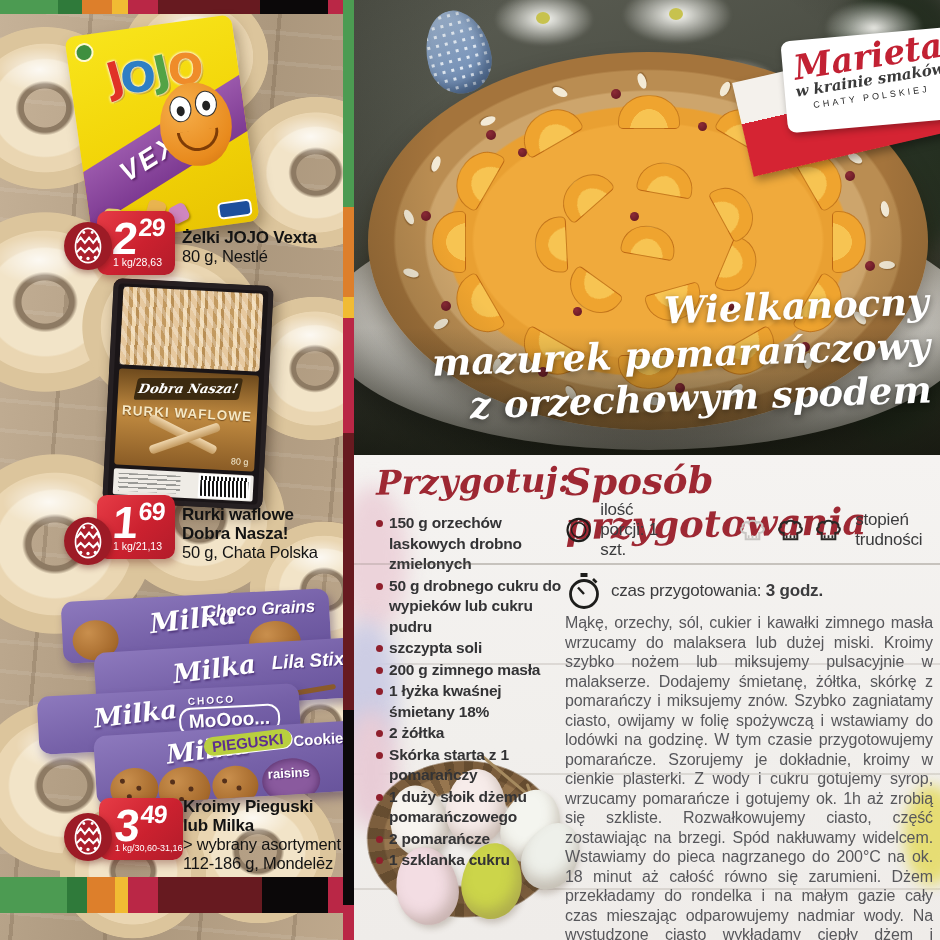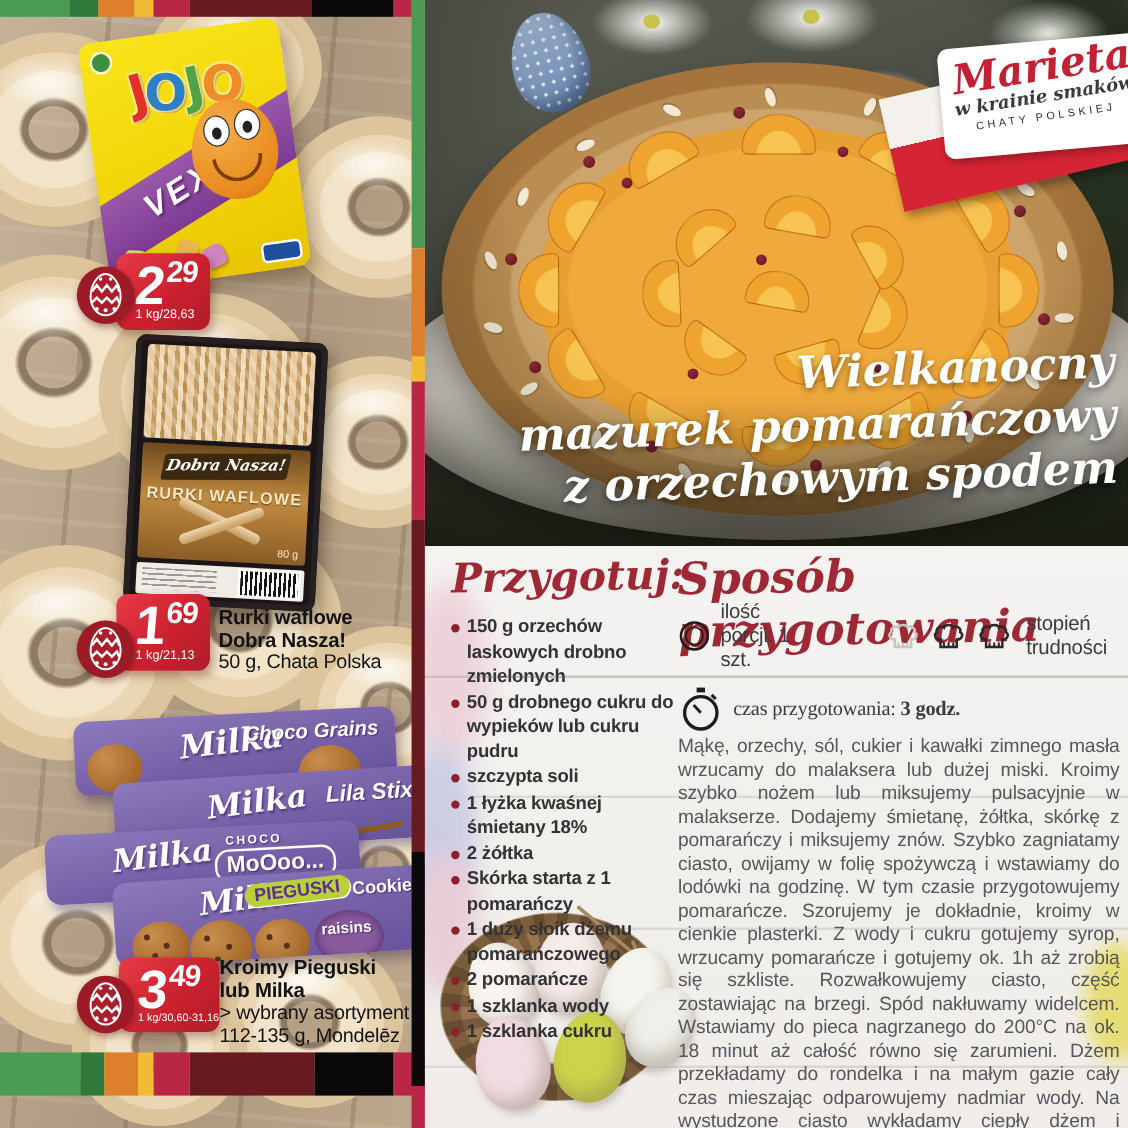--- a/index.html
+++ b/index.html
@@ -274,20 +274,24 @@
       <circle cx="24" cy="24" r="23" fill="#9d1b26"></circle>
       <path d="M24 7 C31 7 36 17 36 25 C36 33 31 40 24 40 C17 40 12 33 12 25 C12 17 17 7 24 7 Z" fill="#ab1f2c" stroke="#fff" stroke-width="1.6"></path>
       <polyline points="13,21 17,16 21,21 25,16 29,21 33,16 35,21" fill="none" stroke="#fff" stroke-width="2"></polyline>
       <polyline points="13,30 17,26 21,30 25,26 29,30 33,26 35,30" fill="none" stroke="#fff" stroke-width="2"></polyline>
       <circle cx="17" cy="35" r="1.6" fill="#fff"></circle>
         <circle cx="24" cy="36" r="1.6" fill="#fff"></circle>
         <circle cx="31" cy="35" r="1.6" fill="#fff"></circle>
       <circle cx="20" cy="11" r="1.4" fill="#fff"></circle>
         <circle cx="28" cy="11" r="1.4" fill="#fff"></circle>
     </svg>
+    <div class="prod-text" style="left:182px;top:228px;">
+      <span class="b">Żelki JOJO Vexta</span>
+      <span class="r">80 g, Nestlé</span>
+    </div>
 
     <div class="price-rect" style="left:97px;top:495px;width:78px;height:64px;">
       <span class="price-num"><span class="price-int">1</span><span class="price-sup">69</span></span>
       <span class="price-unit">1 kg/21,13</span>
     </div>
     <svg class="egg-badge" style="left:63px;top:516px;" width="50" height="50" viewBox="0 0 48 48">
       <circle cx="24" cy="24" r="23" fill="#9d1b26"></circle>
       <path d="M24 7 C31 7 36 17 36 25 C36 33 31 40 24 40 C17 40 12 33 12 25 C12 17 17 7 24 7 Z" fill="#ab1f2c" stroke="#fff" stroke-width="1.6"></path>
       <polyline points="13,21 17,16 21,21 25,16 29,21 33,16 35,21" fill="none" stroke="#fff" stroke-width="2"></polyline>
       <polyline points="13,30 17,26 21,30 25,26 29,30 33,26 35,30" fill="none" stroke="#fff" stroke-width="2"></polyline>
@@ -315,21 +319,21 @@
       <circle cx="17" cy="35" r="1.6" fill="#fff"></circle>
         <circle cx="24" cy="36" r="1.6" fill="#fff"></circle>
         <circle cx="31" cy="35" r="1.6" fill="#fff"></circle>
       <circle cx="20" cy="11" r="1.4" fill="#fff"></circle>
         <circle cx="28" cy="11" r="1.4" fill="#fff"></circle>
     </svg>
     <div class="prod-text" style="left:183px;top:797px;">
       <span class="b">Kroimy Pieguski</span>
       <span class="b">lub Milka</span>
       <span class="r">&gt; wybrany asortyment</span>
-      <span class="r">112-135 g, Mondelēz</span>
+      <span class="r">112-186 g, Mondelēz</span>
     </div>
 
     <div class="abs strip strip-top">
       <span class="seg" style="width:58px;background:#4c9b52;"></span>
         <span class="seg" style="width:24px;background:#2f7a3a;"></span>
         <span class="seg" style="width:30px;background:#dd7f2b;"></span>
         <span class="seg" style="width:16px;background:#f1bb33;"></span>
         <span class="seg" style="width:30px;background:#ba2746;"></span>
         <span class="seg" style="width:102px;background:#671a20;"></span>
         <span class="seg" style="width:68px;background:#0b0809;"></span>
@@ -458,26 +462,26 @@
       <span class="egg" style="left:148px;top:334px;width:58px;height:74px;transform:rotate(18deg);background:#f4f5ef;"></span>
       <span class="egg" style="left:170px;top:366px;width:54px;height:70px;transform:rotate(30deg);background:#eef0ea;"></span>
       <span class="egg" style="left:42px;top:392px;width:62px;height:78px;transform:rotate(-10deg);background:#f3dde3;"></span>
       <span class="egg" style="left:108px;top:388px;width:60px;height:76px;transform:rotate(8deg);background:#ccd54a;"></span>
 
       <div class="ing-header">Przygotuj:</div>
       <ul class="ing-list">
           <li>150 g orzechów laskowych drobno zmielonych</li>
           <li>50 g drobnego cukru do wypieków lub cukru pudru</li>
           <li>szczypta soli</li>
+          <li>200 g zimnego masła</li>
           <li>1 łyżka kwaśnej śmietany 18%</li>
           <li>2 żółtka</li>
           <li>Skórka starta z 1 pomarańczy</li>
           <li>1 duży słoik dżemu pomarańczowego</li>
           <li>2 pomarańcze</li>
-          <li>1 szklanka wody</li>
           <li>1 szklanka cukru</li>
         </ul>
 
       <div class="method-header">Sposób przygotowania</div>
 
       <div class="meta-row" style="left:211px;top:52px;width:368px;height:46px;">
         <svg width="44" height="44" viewBox="0 0 44 44">
           <circle cx="22" cy="22" r="18" fill="none" stroke="#1d1d1b" stroke-width="3.4"></circle>
           <circle cx="22" cy="22" r="11.5" fill="none" stroke="#1d1d1b" stroke-width="2.4"></circle>
         </svg>
@@ -494,21 +498,21 @@
           <svg width="33" height="27" viewBox="0 0 34 27">
             <path d="M10 16 C5.5 16 3.8 11.5 7 9.8 C5.8 6 10.8 3.6 13 5.8 C14 2.8 20 2.8 21 5.8 C23.2 3.6 28.2 6 27 9.8 C30.2 11.5 28.5 16 24 16 L24 22.5 L10 22.5 Z" fill="none" stroke="#2a2927" stroke-width="2.1"></path>
             <path d="M13 18.5 v3 M17 18.5 v3 M21 18.5 v3" stroke="#2a2927" stroke-width="1.8"></path>
           </svg>
         </span>
         <span>stopień trudności</span>
       </div>
 
       <div class="divider"></div>
 
-      <div class="meta-row" style="left:211px;top:116px;width:368px;height:40px;font-family:Liberation Serif, serif;">
+      <div class="meta-row" style="left:211px;top:116px;width:368px;height:40px;">
         <svg width="38" height="40" viewBox="0 0 38 40">
           <rect x="15.5" y="2" width="7" height="4" fill="#1d1d1b"></rect>
           <line x1="28" y1="8" x2="31.5" y2="11.5" stroke="#1d1d1b" stroke-width="2.6"></line>
           <circle cx="19" cy="23" r="13.5" fill="none" stroke="#1d1d1b" stroke-width="2.8"></circle>
           <line x1="19" y1="23" x2="13" y2="16.5" stroke="#1d1d1b" stroke-width="2.4"></line>
         </svg>
         <span style="margin-left:8px;"><span>czas przygotowania:</span> <span class="bold">3 godz.</span></span>
       </div>
 
       <p class="method-text">Mąkę, orzechy, sól, cukier i kawałki zimnego masła wrzucamy do malaksera lub dużej miski. Kroimy szybko nożem lub miksujemy pulsacyjnie w malakserze. Dodajemy śmietanę, żółtka, skórkę z pomarańczy i miksujemy znów. Szybko zagniatamy ciasto, owijamy w folię spożywczą i wstawiamy do lodówki na godzinę. W tym czasie przygotowujemy pomarańcze. Szorujemy je dokładnie, kroimy w cienkie plasterki. Z wody i cukru gotujemy syrop, wrzucamy pomarańcze i gotujemy ok. 1h aż zrobią się szkliste. Rozwałkowujemy ciasto, część zostawiając na brzegi. Spód nakłuwamy widelcem. Wstawiamy do pieca nagrzanego do 200°C na ok. 18 minut aż całość równo się zarumieni. Dżem przekładamy do rondelka i na małym gazie cały czas mieszając odparowujemy nadmiar wody. Na wystudzone ciasto wykładamy ciepły dżem i dekorujemy go plastrami kandyzowanych pomarańczy. Kroimy schłodzony.</p>

